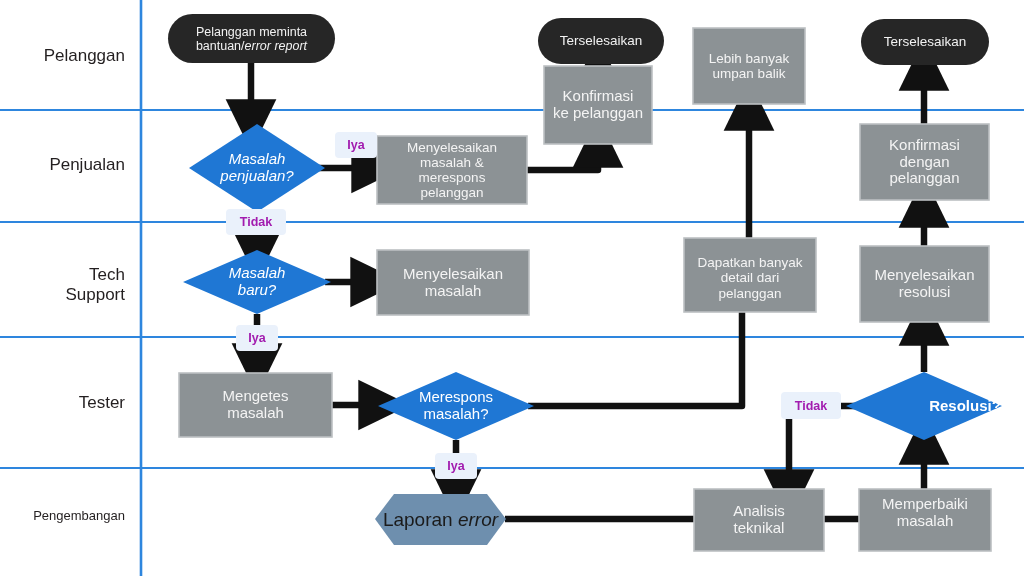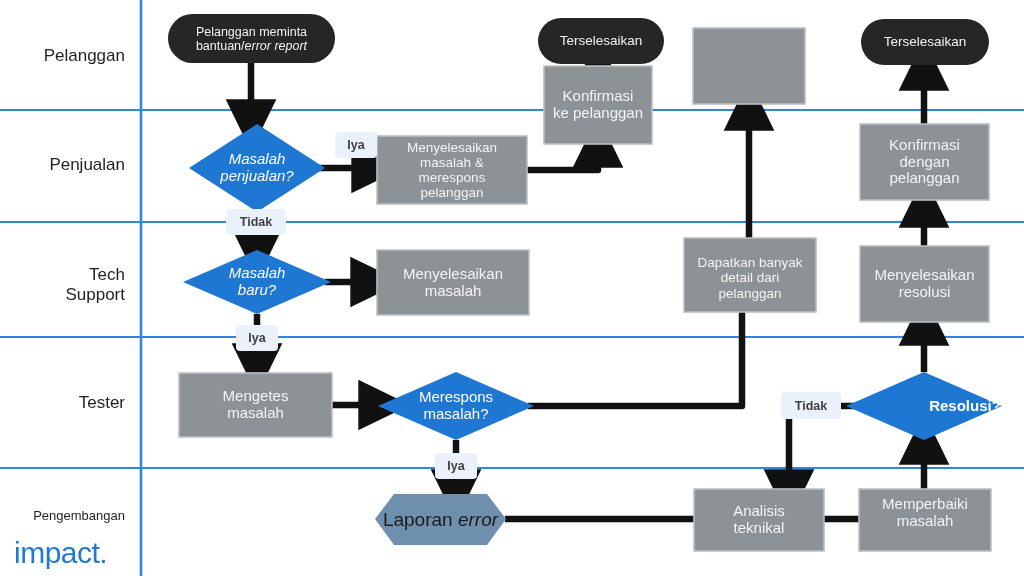--- a/index.html
+++ b/index.html
@@ -32,21 +32,21 @@
   .t-term-1{font-size:12.5px;}
   .t-proc{color:#f4f4f4;font-size:15px;}
   .t-proc-sm{font-size:13.5px;}
   .t-dec{color:#ffffff;font-size:15px;font-style:italic;}
   .t-dec-up{font-style:normal;}
   .t-hex{color:#1b1b1b;font-size:19px;}
   .it{font-style:italic;}
 
   .edge-label{
     position:absolute;display:flex;align-items:center;justify-content:center;
-    background:#eaf1fb;border-radius:4px;color:#404040;
+    background:#eaf1fb;border-radius:4px;color:#a21caf;
     font-size:12.5px;font-weight:bold;
     font-family:"Liberation Sans", sans-serif;
   }
 </style>
 </head>
 <body>
 
 <div id="stage">
 
   <svg id="flow" viewBox="0 0 1024 576" xmlns="http://www.w3.org/2000/svg">
@@ -138,23 +138,20 @@
     <span>Tech</span><br>
     <span>Support</span>
   </div>
   <div class="lane-label ital" style="left:0;top:393px;width:125px;">
     <span>Tester</span>
   </div>
   <div class="lane-label small" style="left:0;top:508px;width:125px;">
     <span>Pengembangan</span>
   </div>
 
-  <div class="logo">
-    <span>impact.</span>
-  </div>
 
   <div class="node-text t-term t-term-1" style="left:168px;top:14px;width:167px;height:49px;">
     <div>
       <span>Pelanggan meminta</span><br>
       <span>bantuan/</span><span class="it">error report</span>
     </div>
   </div>
 
   <div class="node-text t-term" style="left:538px;top:18px;width:126px;height:46px;">
     <span>Terselesaikan</span>
@@ -174,20 +171,24 @@
 masalah &amp;
 merespons
 pelanggan</span>
   </div>
 
   <div class="node-text t-proc" style="left:544px;top:66px;width:108px;height:78px;">
     <span style="white-space:pre-line">Konfirmasi
 ke pelanggan</span>
   </div>
 
+  <div class="node-text t-proc t-proc-sm" style="left:693px;top:28px;width:112px;height:76px;">
+    <span style="white-space:pre-line">Lebih banyak
+umpan balik</span>
+  </div>
 
   <div class="node-text t-proc" style="left:860px;top:124px;width:129px;height:76px;">
     <span style="white-space:pre-line">Konfirmasi
 dengan
 pelanggan</span>
   </div>
 
   <div class="node-text t-dec" style="left:183px;top:250px;width:148px;height:64px;">
     <span style="white-space:pre-line">Masalah
 baru?</span>

